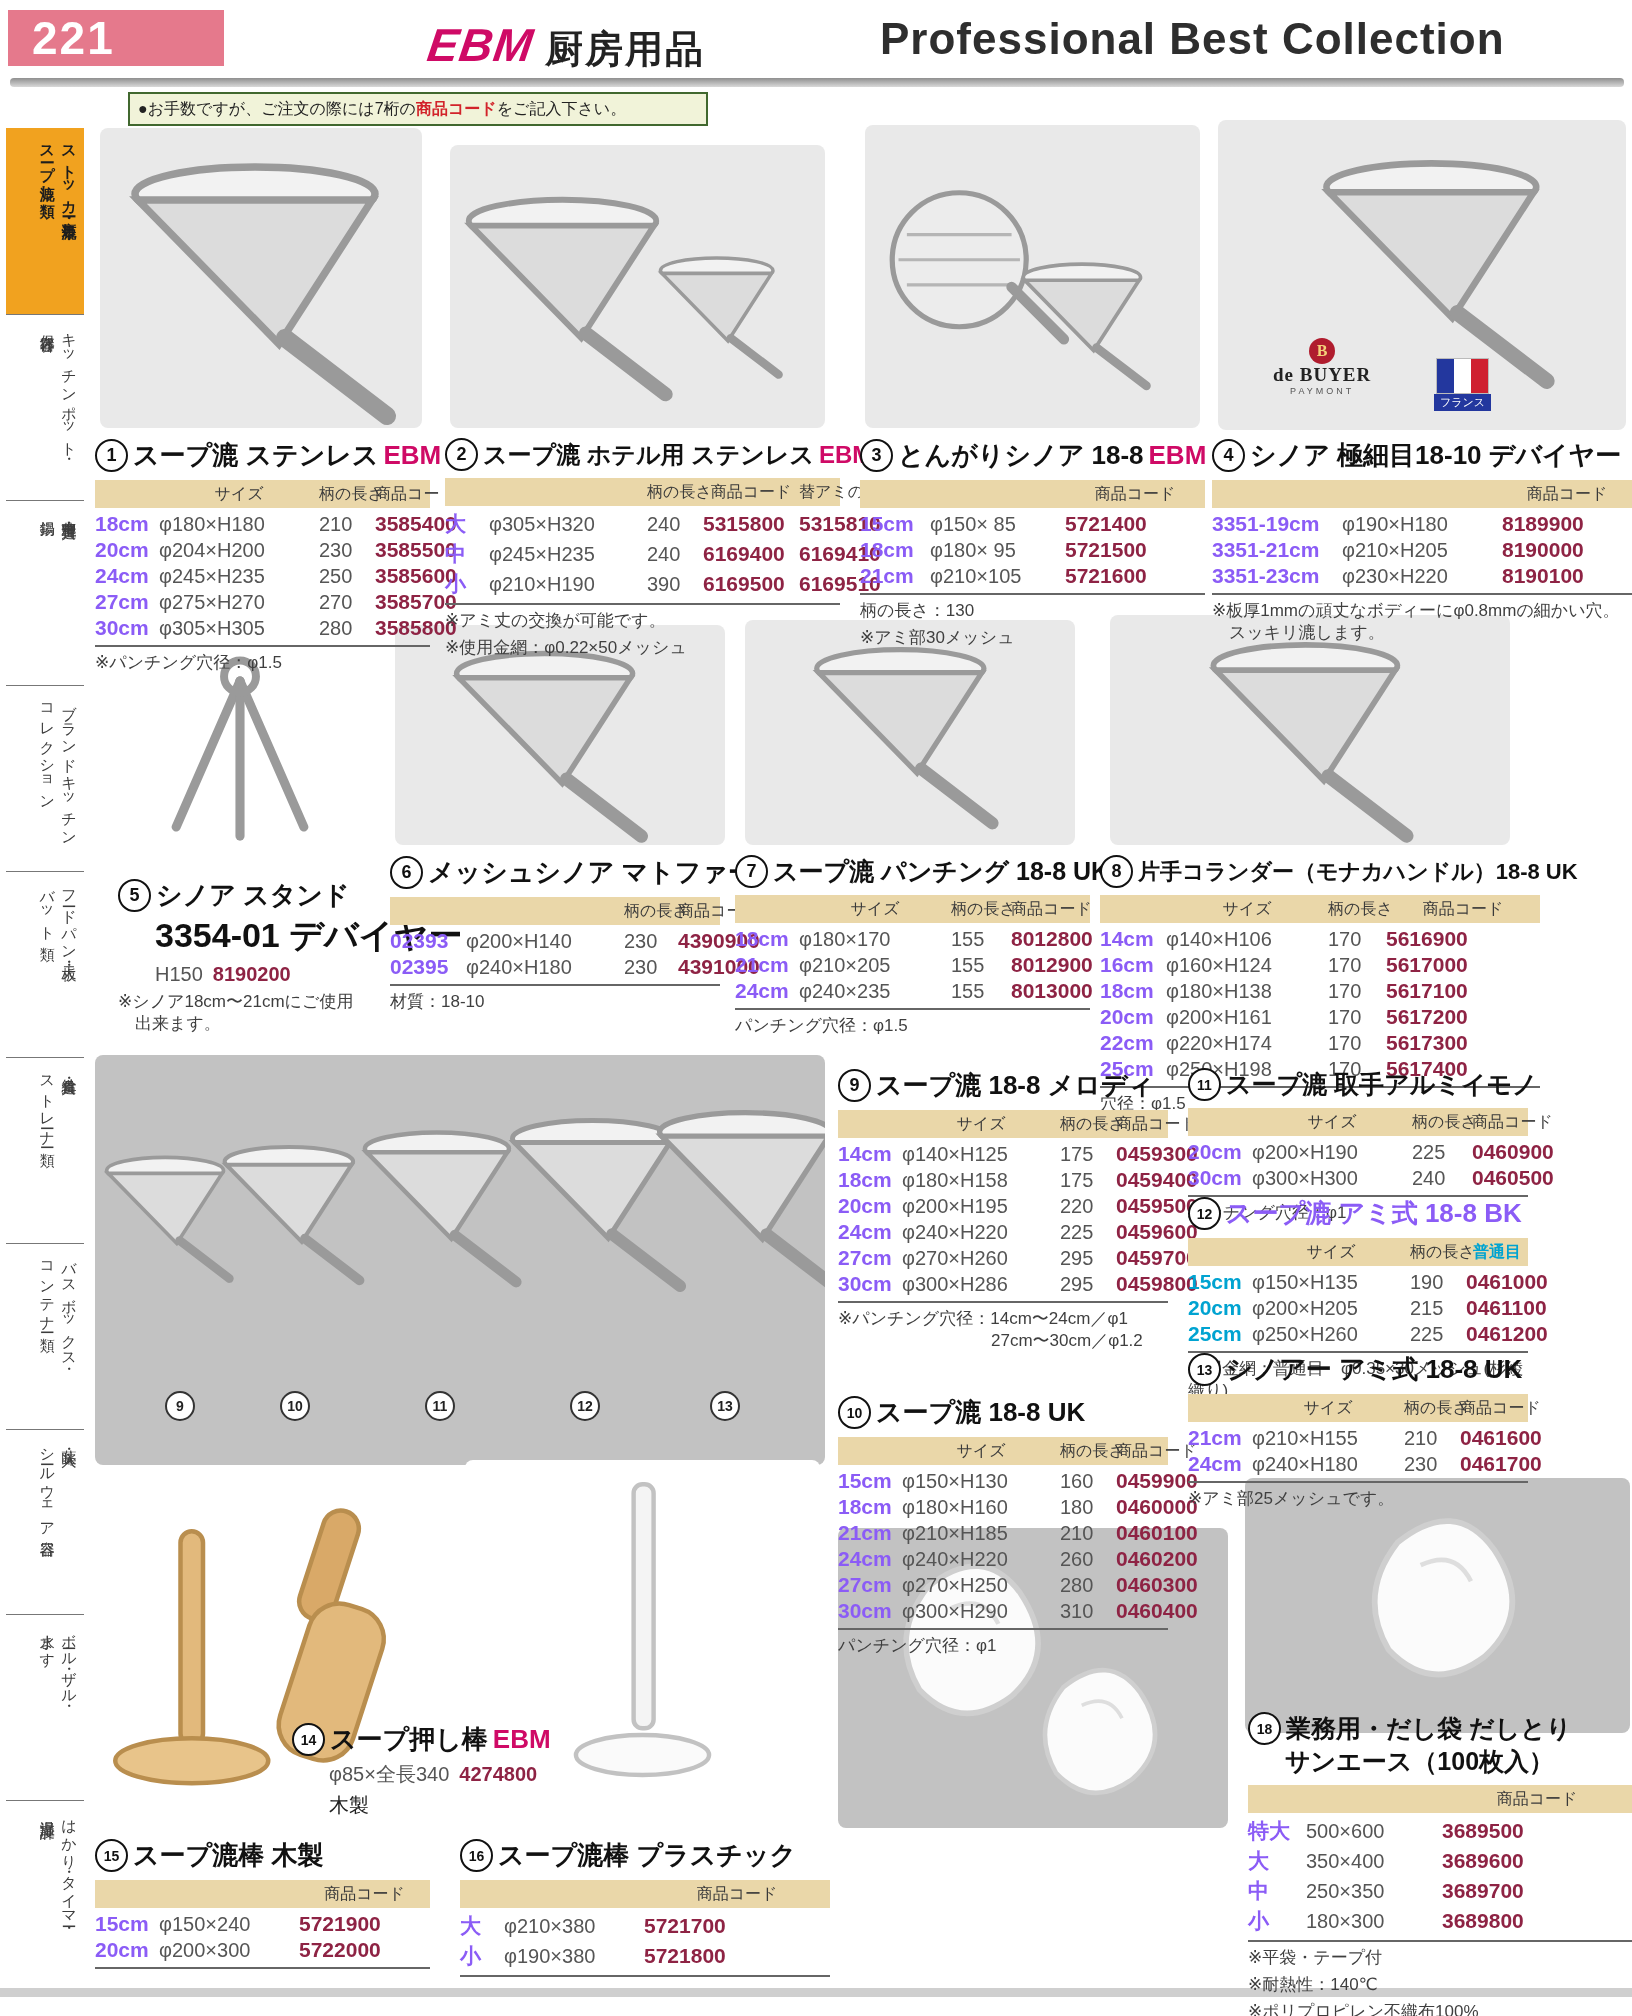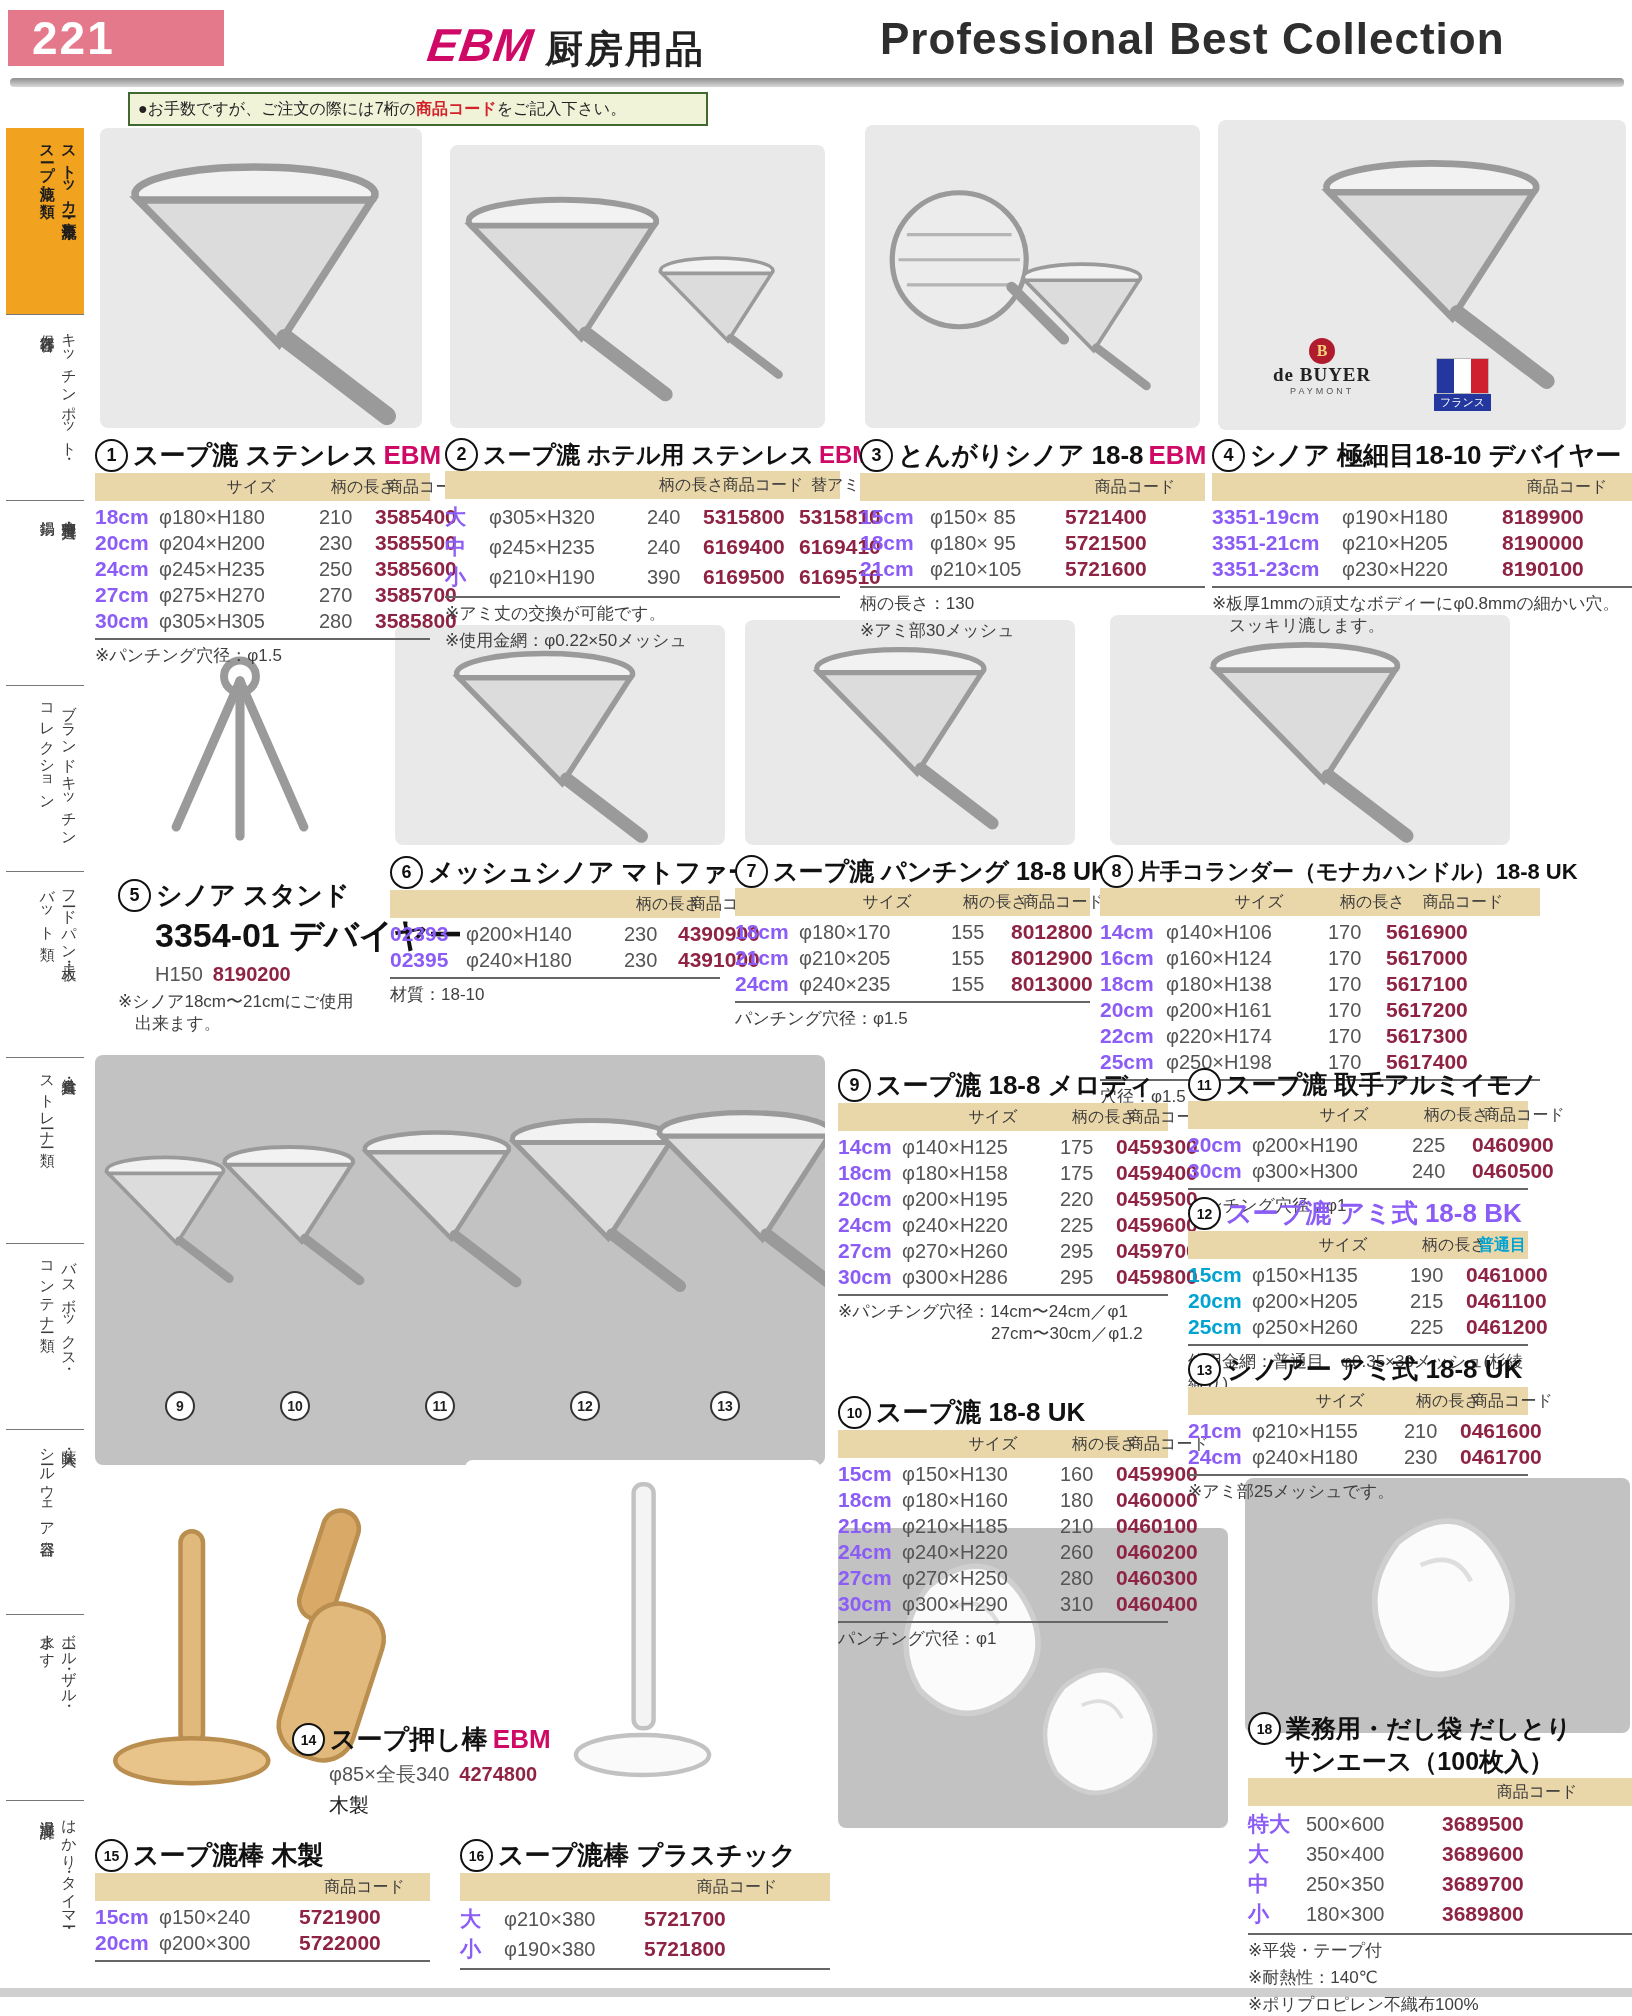--- a/index.html
+++ b/index.html
@@ -43,21 +43,21 @@
   .product{position:absolute;}
   .ptitle{display:flex;align-items:center;gap:5px;font-weight:bold;color:#111;white-space:nowrap;}
   .ptitle2{font-weight:bold;color:#111;padding-left:37px;white-space:nowrap;}
   .cnum{display:inline-flex;flex:none;width:29px;height:29px;border:2px solid #111;border-radius:50%;
         align-items:center;justify-content:center;font-size:18px;font-weight:bold;background:#fff;}
   .cnum.two{font-size:14px;}
   .tseg.k{color:#111;} .tseg.m{color:#cf0a66;} .tseg.c{color:#8b5cf6;}
   .specline{font-size:20px;color:#555;margin-top:4px;padding-left:37px;white-space:nowrap;}
   .specline .code{color:#8e2344;font-weight:bold;margin-left:10px;}
   .specline .k{color:#222;}
-  .thead{display:grid;background:#ead7a9;padding:4px 12px 3px;}
+  .thead{display:grid;background:#ead7a9;margin-top:7px;padding:4px 0 3px;}
   .thead span{font-size:16px;color:#3a3a3a;text-align:center;white-space:nowrap;}
   .thead span.c{color:#00a3d1;font-weight:bold;}
   .tbody{border-bottom:2px solid #666;padding:3px 0 4px;}
   .trow{display:grid;align-items:baseline;padding:1px 0;}
   .trow .lab{font-size:21px;font-weight:bold;color:#8b5cf6;white-space:nowrap;}
   .trow .lab.c{color:#00a3d1;}
   .trow .dim{font-size:20px;color:#555;white-space:nowrap;}
   .trow .code{font-size:21px;font-weight:bold;color:#8e2344;white-space:nowrap;}
   .note{font-size:17px;color:#3f3f3f;margin-top:5px;white-space:pre-line;line-height:1.3;}
   .bottom-bar{position:absolute;left:0;top:1988px;width:1632px;height:9px;background:#cfcfcf;}

